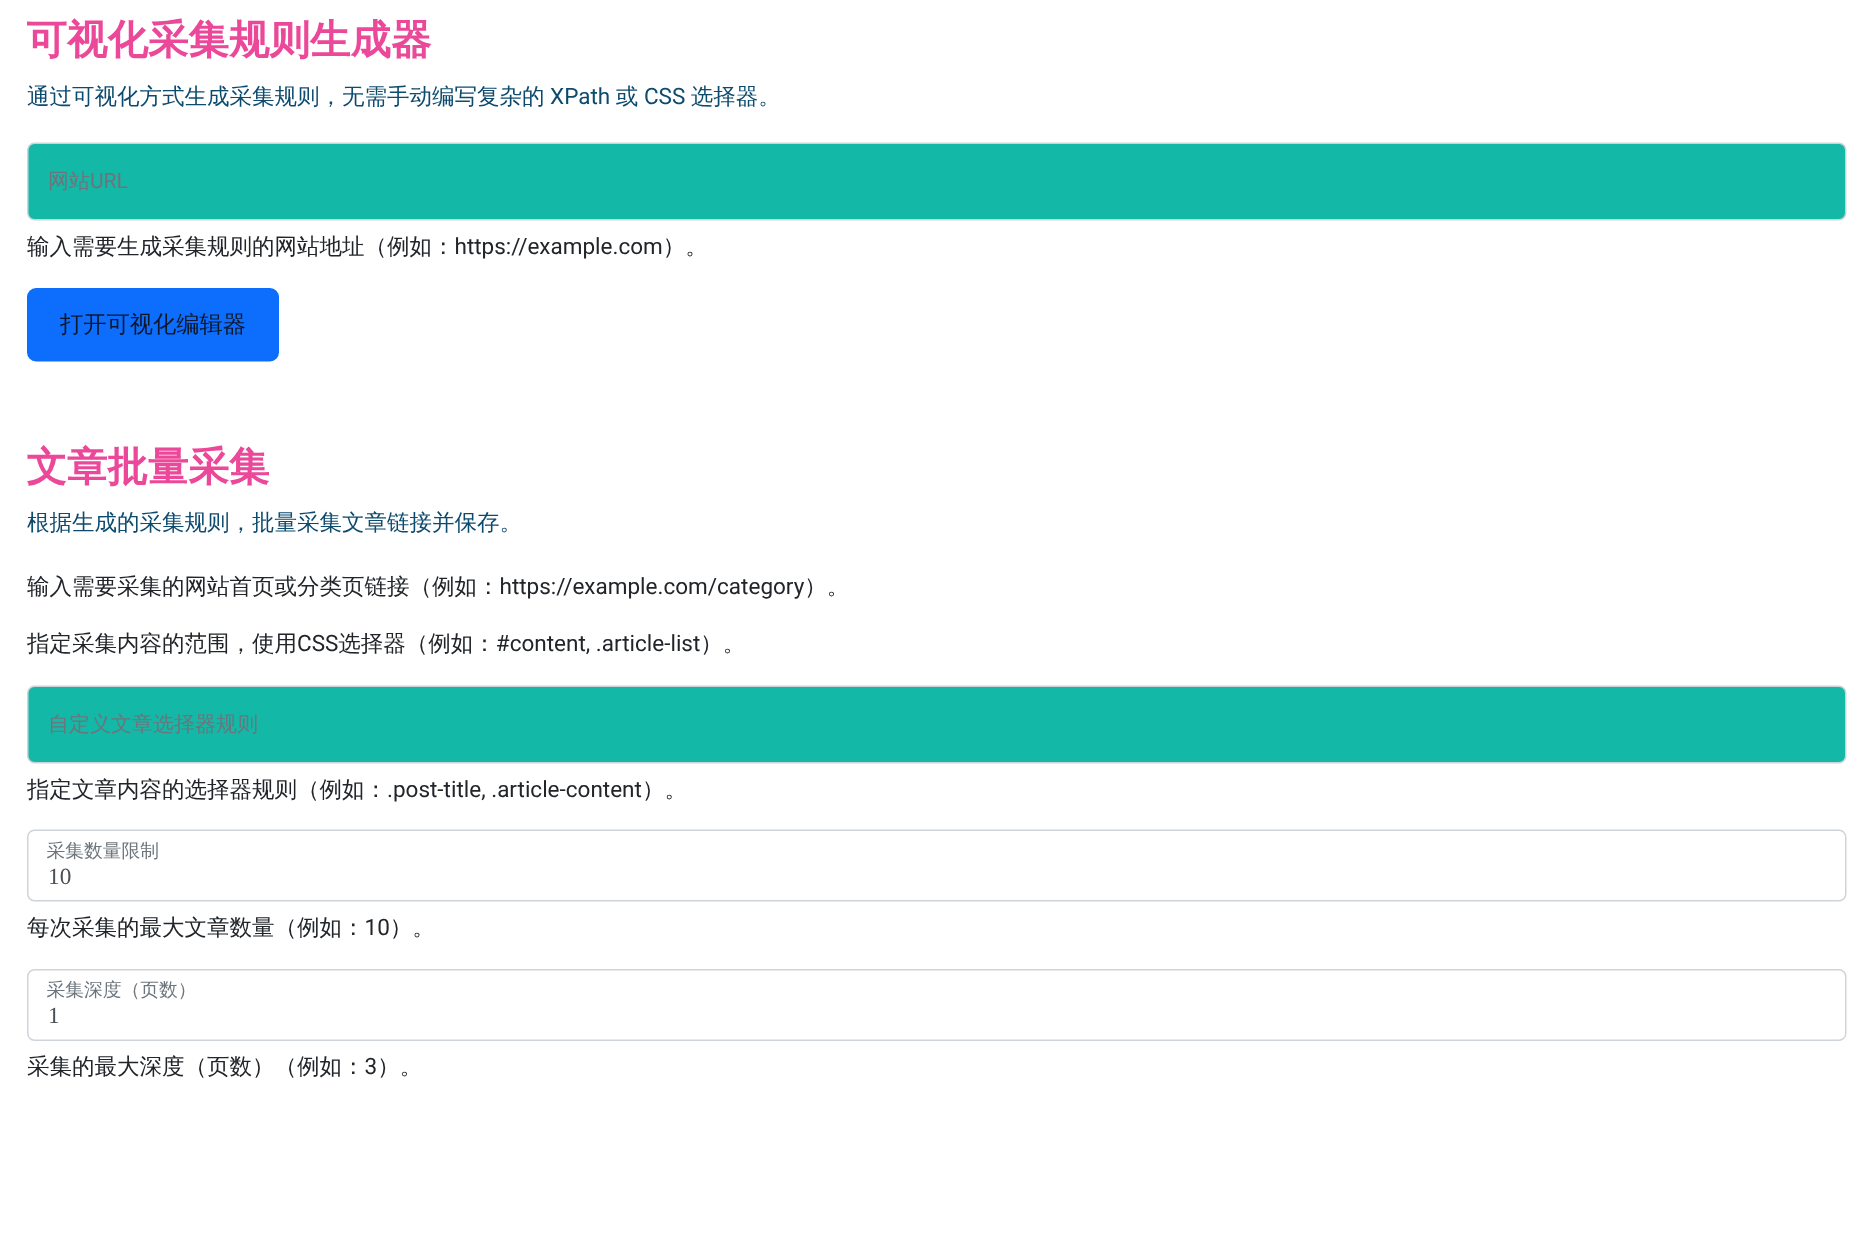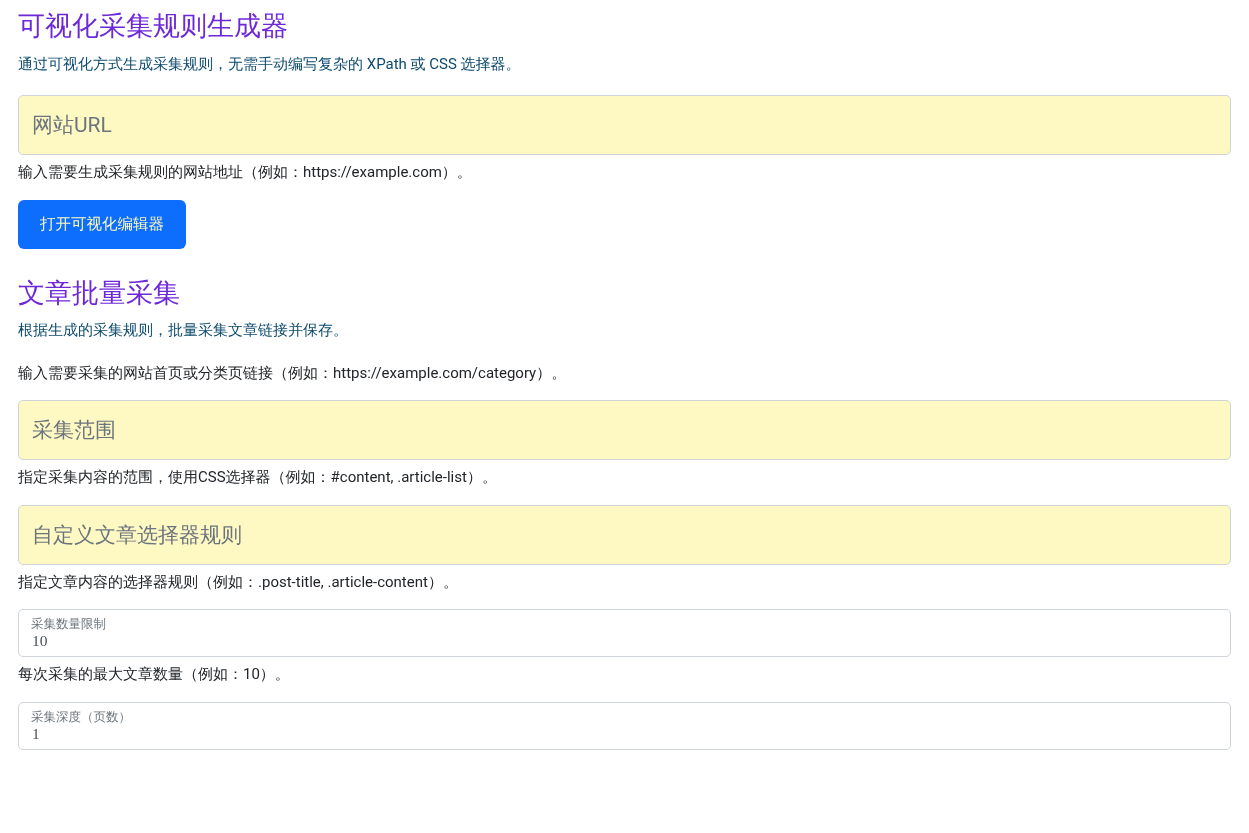--- a/index.html
+++ b/index.html
@@ -10,41 +10,41 @@
     body {
       font-family: -apple-system, BlinkMacSystemFont, "Segoe UI", Roboto, "Helvetica Neue", Arial, "Noto Sans", "PingFang SC", "Microsoft YaHei", sans-serif;
       color: #212529;
       background: #fff;
       padding: 0 18px;
       font-size: 15px;
       line-height: 1.5;
     }
     .section-heading {
       font-size: 27px;
-      font-weight: 400;
+      font-weight: 700;
       margin-top: 6px;
       margin-bottom: 6px;
-      color: #6d28d9;
+      color: #ec4899;
     }
     .section-subtext {
       font-size: 15px;
       color: #0c4a6e;
       margin-bottom: 20px;
     }
     .form-group {
       margin-bottom: 16px;
     }
     .text-input {
       width: 100%;
       padding: 17px 13px;
-      font-size: 21px;
+      font-size: 14px;
       border: 1px solid #ced4da;
       border-radius: 5px;
       color: #495057;
-      background: #fef9c3;
+      background: #14b8a6;
       outline: none;
       font-family: inherit;
     }
     .text-input::placeholder {
       color: #6c757d;
       opacity: 1;
     }
     .number-input-wrap {
       position: relative;
       width: 100%;
@@ -68,28 +68,28 @@
       color: #6c757d;
       pointer-events: none;
     }
     .help-text {
       font-size: 15px;
       color: #212529;
       margin-top: 6px;
     }
     .primary-button {
       background: #0d6efd;
-      color: #fef9c3;
+      color: #0f172a;
       border: none;
       padding: 14px 22px;
       font-size: 15.5px;
       border-radius: 6px;
       cursor: pointer;
       font-family: inherit;
-      margin-bottom: 18px;
+      margin-bottom: 44px;
     }
   </style>
 </head>
 <body>
 
 
 
 
 <h2 class="section-heading">可视化采集规则生成器</h2>
 <p class="section-subtext">通过可视化方式生成采集规则，无需手动编写复杂的 XPath 或 CSS 选择器。</p>
@@ -103,21 +103,20 @@
 
 
 <h2 class="section-heading">文章批量采集</h2>
 <p class="section-subtext">根据生成的采集规则，批量采集文章链接并保存。</p>
 
 <div class="form-group">
   <p class="help-text">输入需要采集的网站首页或分类页链接（例如：https://example.com/category）。</p>
 </div>
 
 <div class="form-group">
-  <input type="text" class="text-input" placeholder="采集范围" style="">
   <p class="help-text">指定采集内容的范围，使用CSS选择器（例如：#content, .article-list）。</p>
 </div>
 
 <div class="form-group">
   <input type="text" class="text-input" placeholder="自定义文章选择器规则" style="">
   <p class="help-text">指定文章内容的选择器规则（例如：.post-title, .article-content）。</p>
 </div>
 
 <div class="form-group">
   <div class="number-input-wrap">
@@ -125,18 +124,19 @@
     <input type="text" class="number-input" value="10" style="">
   </div>
   <p class="help-text">每次采集的最大文章数量（例如：10）。</p>
 </div>
 
 <div class="form-group">
   <div class="number-input-wrap">
     <span class="floating-label">采集深度（页数）</span>
     <input type="text" class="number-input" value="1" style="">
   </div>
+  <p class="help-text">采集的最大深度（页数）（例如：3）。</p>
 </div>
 
 
 
 
 
 
 </body></html>

